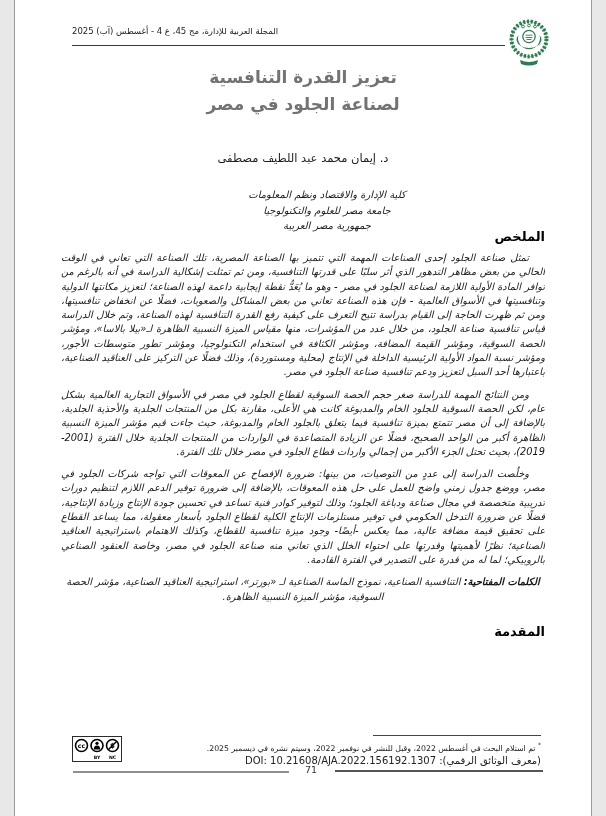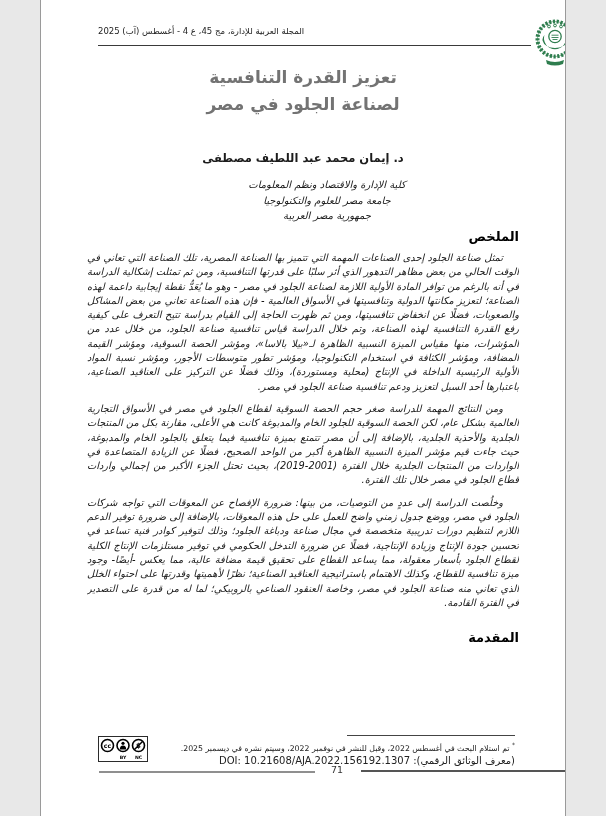--- a/index.html
+++ b/index.html
@@ -1,18 +1,18 @@
 <!DOCTYPE html>
 <html lang="ar"><head>
 <meta charset="utf-8">
 <style>
   html,body{margin:0;padding:0;background:#e8e8e8;}
   .page{
     position:relative;
-    width:524px;height:816px;
+    width:576px;height:816px;
     margin:0 auto;
     background:#ffffff;
     outline:1px solid #9a9a9a;
     font-family:"DejaVu Sans", sans-serif;
     color:#1c1c1c;
     overflow:hidden;
   }
   
   .journal-line{
     position:absolute;left:57px;top:26px;
@@ -26,21 +26,21 @@
   .title-block{
     position:absolute;top:64px;left:0;right:0;
     text-align:center;direction:rtl;
     font-weight:bold;font-size:17px;line-height:27px;color:#737373;
   }
   
   .author-block{
     position:absolute;top:151px;left:0;right:0;
     text-align:center;direction:rtl;
   }
-  .author-name{font-weight:bold;font-size:11.5px;margin-bottom:12px;}
+  .author-name{font-weight:normal;font-size:11.5px;margin-bottom:22px;}
   .author-aff{font-size:10px;line-height:15.5px;font-style:italic;padding-left:48px;}
   
   .content{
     position:absolute;top:229px;left:46px;right:46px;height:500px;
     direction:rtl;text-align:justify;overflow:hidden;
   }
   .section-heading{
     font-size:13px;font-weight:bold;color:#000000;margin:0 0 7px 0;
   }
   .content p{
@@ -105,20 +105,21 @@
     <div class="author-aff">كلية الإدارة والاقتصاد ونظم المعلومات</div>
     <div class="author-aff">جامعة مصر للعلوم والتكنولوجيا</div>
     <div class="author-aff">جمهورية مصر العربية</div>
   </div>
 
   <div class="content">
     <h2 class="section-heading">الملخص</h2>
     <p>تمثل صناعة الجلود إحدى الصناعات المهمة التي تتميز بها الصناعة المصرية، تلك الصناعة التي تعاني في الوقت الحالي من بعض مظاهر التدهور الذي أثر سلبًا على قدرتها التنافسية، ومن ثم تمثلت إشكالية الدراسة في أنه بالرغم من توافر المادة الأولية اللازمة لصناعة الجلود في مصر - وهو ما يُعَدُّ نقطة إيجابية داعمة لهذه الصناعة؛ لتعزيز مكانتها الدولية وتنافسيتها في الأسواق العالمية - فإن هذه الصناعة تعاني من بعض المشاكل والصعوبات، فضلًا عن انخفاض تنافسيتها، ومن ثم ظهرت الحاجة إلى القيام بدراسة تتيح التعرف على كيفية رفع القدرة التنافسية لهذه الصناعة، وتم خلال الدراسة قياس تنافسية صناعة الجلود، من خلال عدد من المؤشرات، منها مقياس الميزة النسبية الظاهرة لـ«بيلا بالاسا»، ومؤشر الحصة السوقية، ومؤشر القيمة المضافة، ومؤشر الكثافة في استخدام التكنولوجيا، ومؤشر تطور متوسطات الأجور، ومؤشر نسبة المواد الأولية الرئيسية الداخلة في الإنتاج (محلية ومستوردة)، وذلك فضلًا عن التركيز على العناقيد الصناعية، باعتبارها أحد السبل لتعزيز ودعم تنافسية صناعة الجلود في مصر.</p>
     <p>ومن النتائج المهمة للدراسة صغر حجم الحصة السوقية لقطاع الجلود في مصر في الأسواق التجارية العالمية بشكل عام، لكن الحصة السوقية للجلود الخام والمدبوغة كانت هي الأعلى، مقارنة بكل من المنتجات الجلدية والأحذية الجلدية، بالإضافة إلى أن مصر تتمتع بميزة تنافسية فيما يتعلق بالجلود الخام والمدبوغة، حيث جاءت قيم مؤشر الميزة النسبية الظاهرة أكبر من الواحد الصحيح، فضلًا عن الزيادة المتصاعدة في الواردات من المنتجات الجلدية خلال الفترة (2001-2019)، بحيث تحتل الجزء الأكبر من إجمالي واردات قطاع الجلود في مصر خلال تلك الفترة.</p>
     <p>وخلُصت الدراسة إلى عددٍ من التوصيات، من بينها: ضرورة الإفصاح عن المعوقات التي تواجه شركات الجلود في مصر، ووضع جدول زمني واضح للعمل على حل هذه المعوقات، بالإضافة إلى ضرورة توفير الدعم اللازم لتنظيم دورات تدريبية متخصصة في مجال صناعة ودباغة الجلود؛ وذلك لتوفير كوادر فنية تساعد في تحسين جودة الإنتاج وزيادة الإنتاجية، فضلًا عن ضرورة التدخل الحكومي في توفير مستلزمات الإنتاج الكلية لقطاع الجلود بأسعار معقولة، مما يساعد القطاع على تحقيق قيمة مضافة عالية، مما يعكس -أيضًا- وجود ميزة تنافسية للقطاع، وكذلك الاهتمام باستراتيجية العناقيد الصناعية؛ نظرًا لأهميتها وقدرتها على احتواء الخلل الذي تعاني منه صناعة الجلود في مصر، وخاصة العنقود الصناعي بالروبيكي؛ لما له من قدرة على التصدير في الفترة القادمة.</p>
+    <p class="keywords"><span class="kw-label">الكلمات المفتاحية:</span><span> التنافسية الصناعية، نموذج الماسة الصناعية لـ «بورتر»، استراتيجية العناقيد الصناعية، مؤشر الحصة السوقية، مؤشر الميزة النسبية الظاهرة.</span></p>
     <h2 class="section-heading intro-gap">المقدمة</h2>
   </div>
 
   <div class="footnote-sep"></div>
   <div class="footnote">
     <div><sup class="fn-marker">*</sup><span> تم استلام البحث في أغسطس 2022، وقبل للنشر في نوفمبر 2022، وسيتم نشره في ديسمبر 2025.</span></div>
     <div class="doi-line"><span>(معرف الوثائق الرقمي): </span><span class="doi-value">DOI: 10.21608/AJA.2022.156192.1307</span></div>
   </div>
 
   <svg class="cc-badge" viewBox="0 0 50 26" xmlns="http://www.w3.org/2000/svg">

